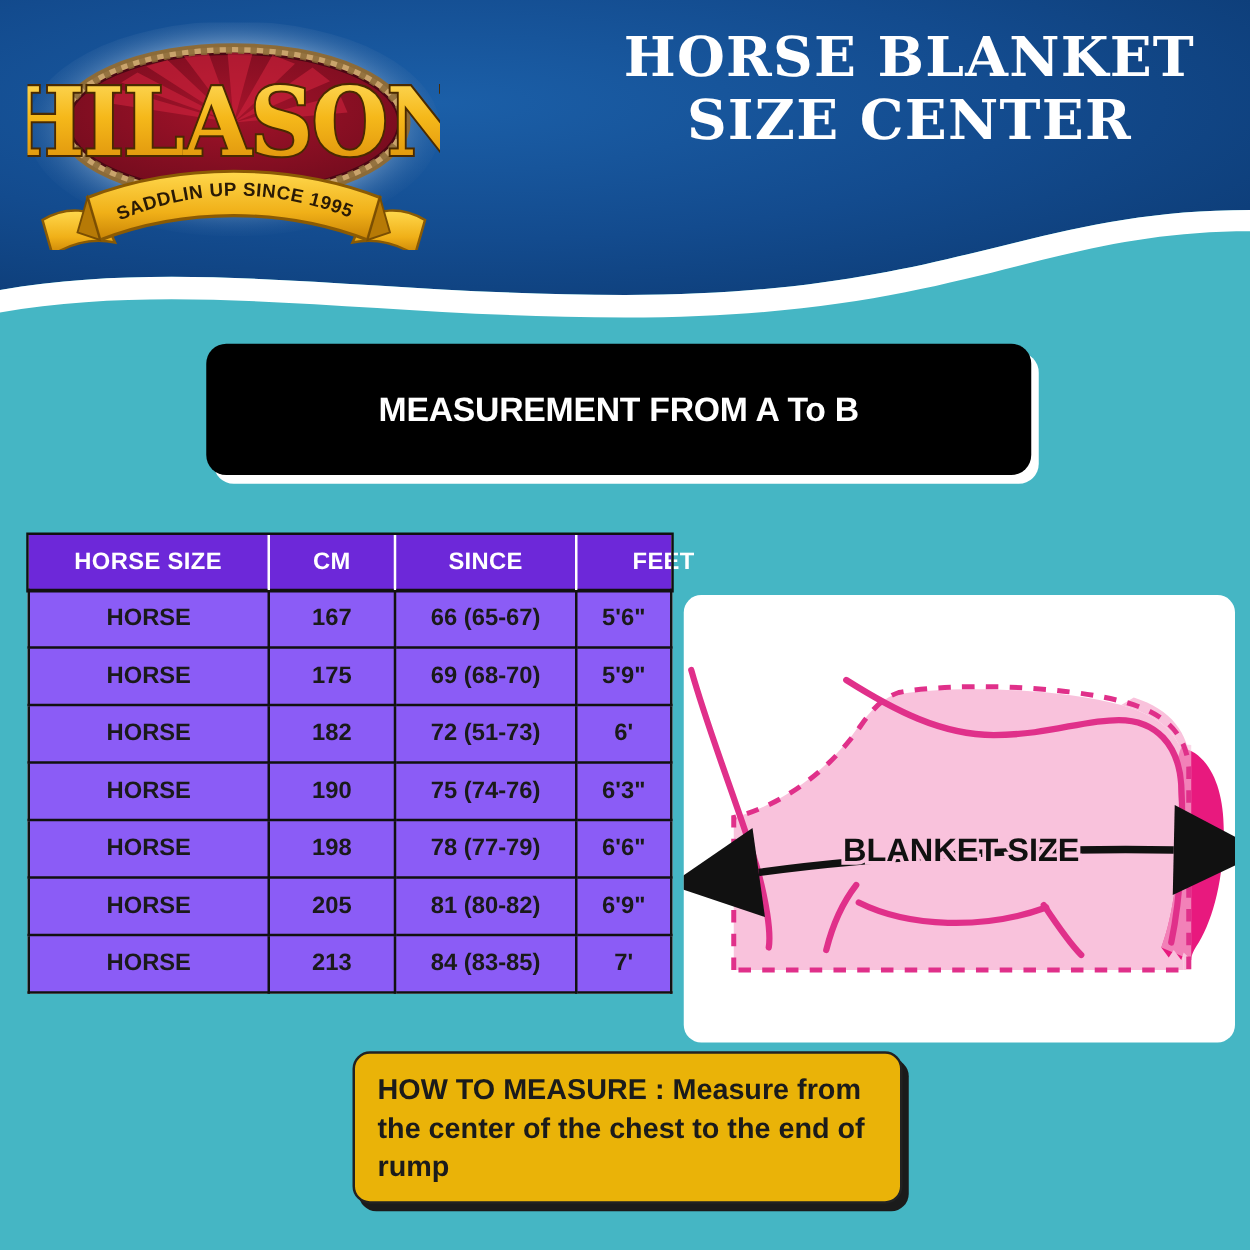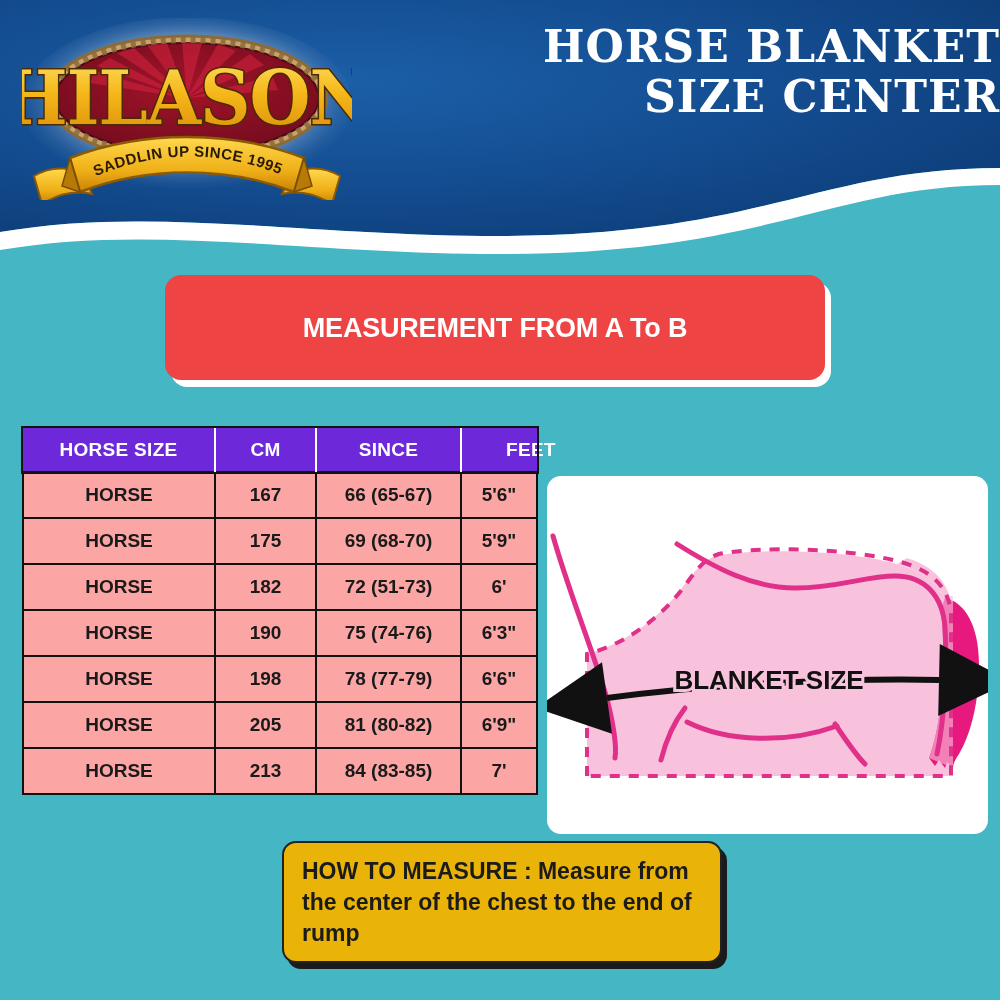--- a/index.html
+++ b/index.html
@@ -28,21 +28,21 @@
     position: absolute;
     left: 22px; top: 18px;
     width: 330px; height: 182px;
   }
 
   
   #title-block {
     position: absolute;
     left: 455px; top: 22px;
     width: 545px;
-    text-align: right;
+    text-align: center;
     z-index: 5;
   }
   .title-line {
     font-family: "DejaVu Serif", serif;
     font-weight: bold;
     color: #ffffff;
     font-size: 44px;
     letter-spacing: 1px;
     line-height: 50px;
     white-space: nowrap;
@@ -58,21 +58,21 @@
     position: absolute;
     left: 6px; top: 7px;
     width: 660px; height: 105px;
     background: #ffffff;
     border-radius: 16px;
   }
   #banner {
     position: absolute;
     left: 0; top: 0;
     width: 660px; height: 105px;
-    background: #ef4444;
+    background: #000000;
     border-radius: 16px;
     display: flex;
     flex-direction: column;
     align-items: center;
     justify-content: center;
   }
   .banner-line {
     color: #ffffff;
     font-weight: bold;
     font-size: 27px;
@@ -102,21 +102,21 @@
   }
   #size-table th:first-child { border-left: none; }
   #size-table th:last-child  { border-right: none; padding-left: 44px; }
   #size-table td {
     font-size: 19px;
     font-weight: bold;
     color: #1a1a1a;
     height: 46px;
     text-align: center;
     border: 2px solid #111111;
-    background: #fca5a5;
+    background: #8b5cf6;
   }
   #size-table tbody tr td:first-child { border-left: 2px solid #111111; }
   #size-table thead tr { outline: 2px solid #111111; }
 
   
   #diagram-panel {
     position: absolute;
     left: 547px; top: 428px;
     width: 441px; height: 358px;
     background: #ffffff;

